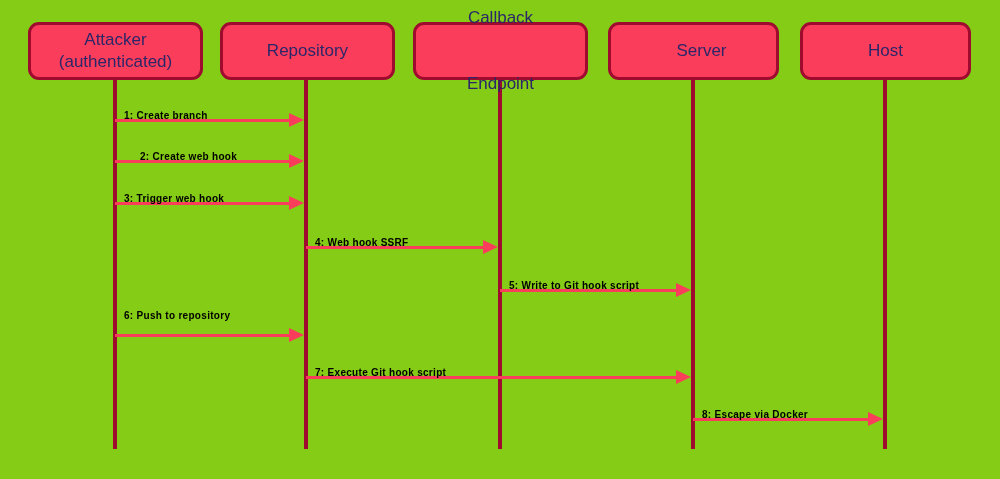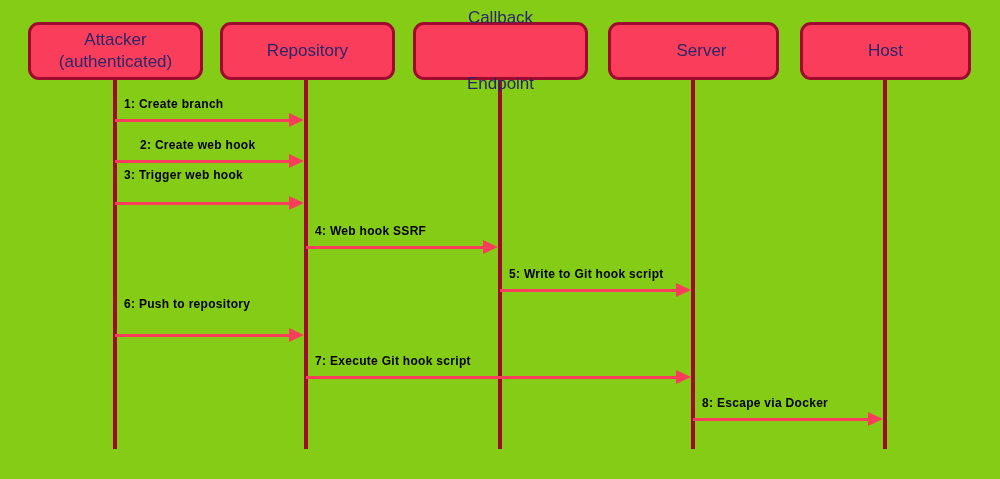--- a/index.html
+++ b/index.html
@@ -41,27 +41,28 @@
   .msg-head {
     position: absolute;
     width: 0;
     height: 0;
     border-top: 7px solid transparent;
     border-bottom: 7px solid transparent;
     z-index: 2;
   }
   .msg-label {
     position: absolute;
-    font-size: 12px;
+    font-size: 10px;
     font-weight: bold;
     line-height: 16px;
     color: #000000;
     white-space: nowrap;
     letter-spacing: 0.3px;
     z-index: 4;
+    margin-top: 12px;
   }
 </style>
 </head>
 <body>
 
 <div id="stage">
     <div class="actor-box" style="left: 28px; top: 22px; width: 175px; height: 58px; background: rgb(251, 61, 92); border: 3px solid rgb(158, 11, 47); color: rgb(43, 38, 104);">
       <div>Attacker</div>
       <div>(authenticated)</div>
     </div>
@@ -84,21 +85,21 @@
     </div>
     <div class="lifeline" style="left: 883px; top: 80px; height: 369px; background: rgb(158, 11, 47);"></div>
     <div class="msg-line" style="left: 115px; width: 177px; top: 119px; background: rgb(251, 61, 92);"></div>
     <div class="msg-head" style="left: 289px; top: 113px; border-left: 15px solid rgb(251, 61, 92);"></div>
     <div class="msg-label" style="left: 124px; top: 96px; color: rgb(0, 0, 0);">1: Create branch</div>
     <div class="msg-line" style="left: 115px; width: 177px; top: 160px; background: rgb(251, 61, 92);"></div>
     <div class="msg-head" style="left: 289px; top: 154px; border-left: 15px solid rgb(251, 61, 92);"></div>
     <div class="msg-label" style="left: 140px; top: 137px; color: rgb(0, 0, 0);">2: Create web hook</div>
     <div class="msg-line" style="left: 115px; width: 177px; top: 202px; background: rgb(251, 61, 92);"></div>
     <div class="msg-head" style="left: 289px; top: 196px; border-left: 15px solid rgb(251, 61, 92);"></div>
-    <div class="msg-label" style="left: 124px; top: 167px; color: rgb(0, 0, 0);">3: Trigger web hook</div>
+    <div class="msg-label" style="left: 124px; top: 179px; color: rgb(0, 0, 0);">3: Trigger web hook</div>
     <div class="msg-line" style="left: 306px; width: 180px; top: 246px; background: rgb(251, 61, 92);"></div>
     <div class="msg-head" style="left: 483px; top: 240px; border-left: 15px solid rgb(251, 61, 92);"></div>
     <div class="msg-label" style="left: 315px; top: 223px; color: rgb(0, 0, 0);">4: Web hook SSRF</div>
     <div class="msg-line" style="left: 500px; width: 179px; top: 289px; background: rgb(251, 61, 92);"></div>
     <div class="msg-head" style="left: 676px; top: 283px; border-left: 15px solid rgb(251, 61, 92);"></div>
     <div class="msg-label" style="left: 509px; top: 266px; color: rgb(0, 0, 0);">5: Write to Git hook script</div>
     <div class="msg-line" style="left: 115px; width: 177px; top: 334px; background: rgb(251, 61, 92);"></div>
     <div class="msg-head" style="left: 289px; top: 328px; border-left: 15px solid rgb(251, 61, 92);"></div>
     <div class="msg-label" style="left: 124px; top: 296px; color: rgb(0, 0, 0);">6: Push to repository</div>
     <div class="msg-line" style="left: 306px; width: 373px; top: 376px; background: rgb(251, 61, 92);"></div>

